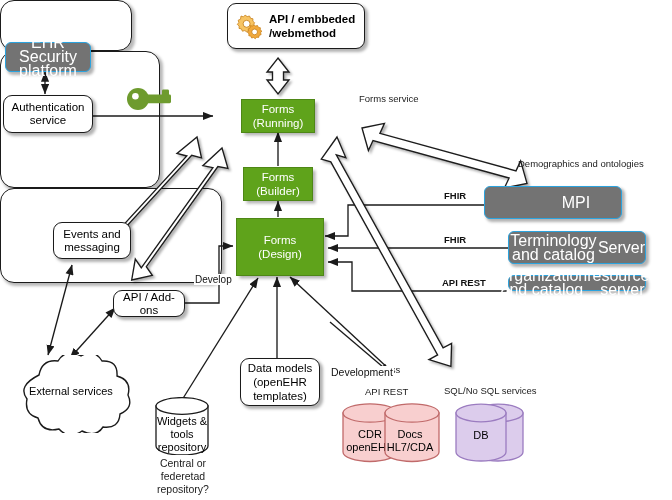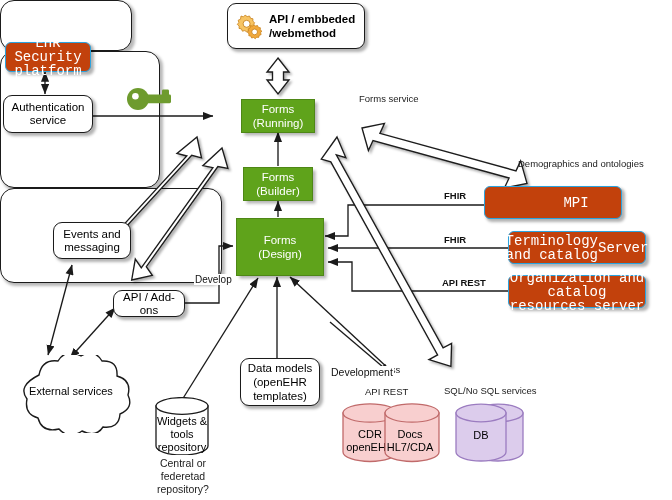--- a/index.html
+++ b/index.html
@@ -12,22 +12,22 @@
   svg#wires{position:absolute;left:0;top:0;width:672px;height:500px;pointer-events:none;}
 
   .node{position:absolute;box-sizing:border-box;display:flex;align-items:center;
         justify-content:center;text-align:center;color:#000;z-index:3;}
 
   
   .wbox{background:#ffffff;border:1.3px solid #1b1b1b;border-radius:9px;
         box-shadow:2.5px 2.5px 3px rgba(0,0,0,.30);font-size:11.5px;line-height:13px;}
 
   
-  .bluebox{background:#c2410c;border:1px solid #2BA3DE;border-radius:6px;color:#ffffff;
-        box-shadow:2.5px 2.5px 3px rgba(0,0,0,.30);font-size:14px;line-height:14px;font-family:Liberation Mono, monospace;}
+  .bluebox{background:#737373;border:1px solid #2BA3DE;border-radius:6px;color:#ffffff;
+        box-shadow:2.5px 2.5px 3px rgba(0,0,0,.30);font-size:16px;line-height:14px;}
 
   
   .greenbox{background:#5FA31B;border:1px solid #4e8716;color:#ffffff;
         box-shadow:2.5px 2.5px 3px rgba(0,0,0,.30);font-size:11.5px;line-height:14px;}
 
   
   .group{background:#ffffff;border:1.4px solid #1b1b1b;border-radius:14px;
         box-shadow:2.5px 2.5px 3px rgba(0,0,0,.28);z-index:2;}
 
   .caption{position:absolute;font-size:9.5px;color:#222;z-index:4;white-space:nowrap;}
@@ -211,21 +211,21 @@
 
   <div class="node bluebox" style="left:484px;top:186px;width:138px;height:33px;padding-left:46px;">
     <span>MPI</span>
   </div>
 
   <div class="node bluebox" style="left:508px;top:231px;width:138px;height:33px;flex-direction:row;">
     <span>Terminology      and catalog</span>
     <span>Server</span>
   </div>
 
-  <div class="node bluebox" style="left:508px;top:275px;width:138px;height:33px;flex-direction:column;">
+  <div class="node bluebox" style="left:508px;top:275px;width:138px;height:16px;flex-direction:row;">
     <span>Organization and catalog</span>
     <span>resources server</span>
   </div>
 
   <div class="cylwrap" style="left:342px;top:403px;width:56px;height:60px;">
     <svg width="56" height="60" viewBox="0 0 56 60" xmlns="http://www.w3.org/2000/svg">
       <path fill="#F8CFCF" stroke="#C06A6A" stroke-width="1.3" d="M1,10 L1,49 a27,9.5 0 0 0 54,0 L55,10 Z"></path>
       <ellipse cx="28" cy="10" rx="27" ry="9.2" fill="#F8CFCF" stroke="#C06A6A" stroke-width="1.3"></ellipse>
     </svg>
     <span class="cyltext" style="left:0;top:25px;width:56px;">

